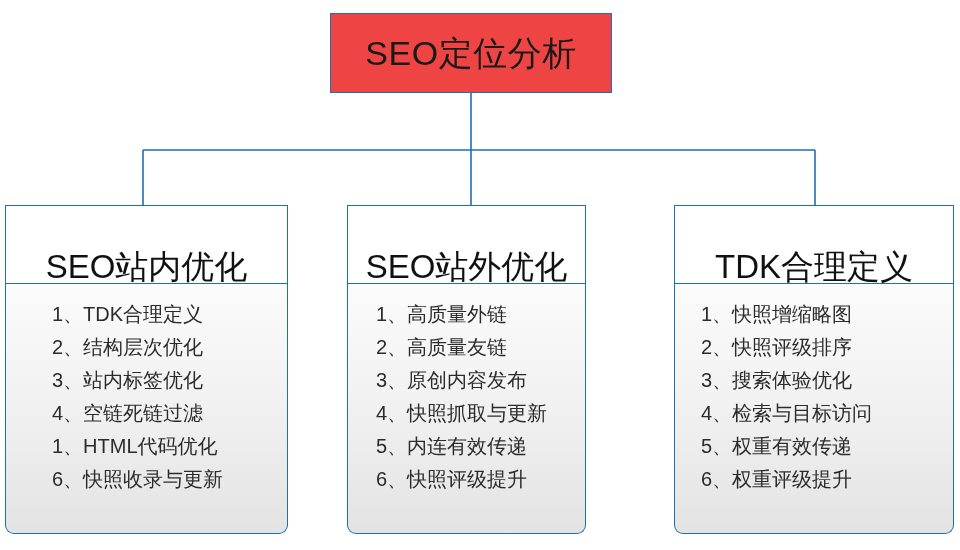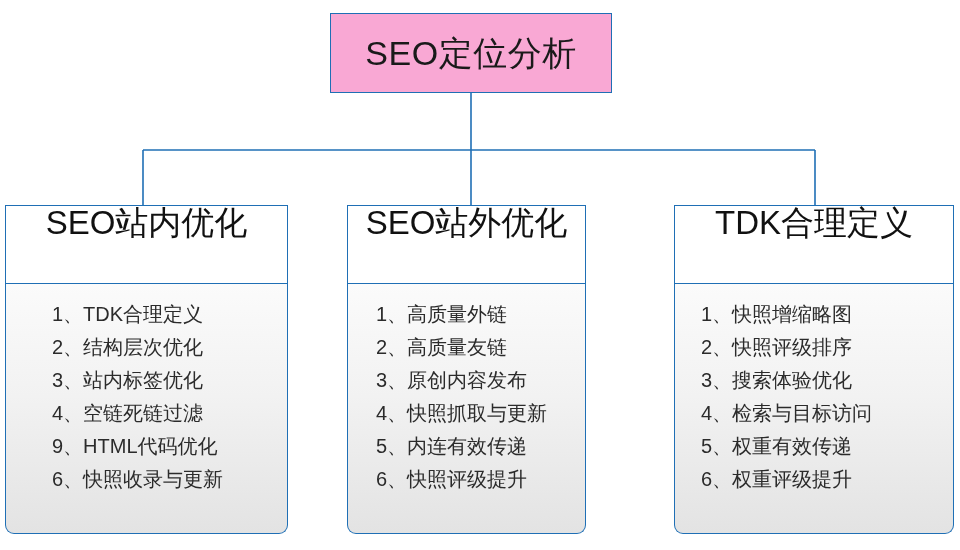--- a/index.html
+++ b/index.html
@@ -29,21 +29,21 @@
   }
 
   
   .root-box {
     position: absolute;
     left: 330px;
     top: 13px;
     width: 282px;
     height: 80px;
     box-sizing: border-box;
-    background: #f9a8d4;
+    background: #ef4444;
     border: 1.6px solid #1F6FB5;
     display: flex;
     align-items: center;
     justify-content: center;
   }
   .root-title {
     font-size: 34px;
     line-height: 1;
     color: #1a1a1a;
     letter-spacing: 0.5px;
@@ -58,21 +58,21 @@
   .col-1 { left: 5px;   width: 283px; }
   .col-2 { left: 329px; width: 239px; padding-left: 18px; }
   .col-3 { left: 674px; width: 280px; }
 
   .col-header {
     box-sizing: border-box;
     height: 79px;
     background: #ffffff;
     border: 1.6px solid #1F6FB5;
     display: flex;
-    align-items: flex-start;
+    align-items: flex-end;
     justify-content: center;
   }
   .col-header-text {
     font-size: 33px;
     line-height: 1;
     color: #111111;
     white-space: nowrap;
   }
 
   .col-body {
@@ -128,21 +128,21 @@
   <div class="column col-1">
     <div class="col-header">
       <span class="col-header-text">SEO站内优化</span>
     </div>
     <div class="col-body">
       <ol>
         <li>1、TDK合理定义</li>
         <li>2、结构层次优化</li>
         <li>3、站内标签优化</li>
         <li>4、空链死链过滤</li>
-        <li>9、HTML代码优化</li>
+        <li>1、HTML代码优化</li>
         <li>6、快照收录与更新</li>
       </ol>
     </div>
   </div>
 
   <div class="column col-2">
     <div class="col-header">
       <span class="col-header-text">SEO站外优化</span>
     </div>
     <div class="col-body">

